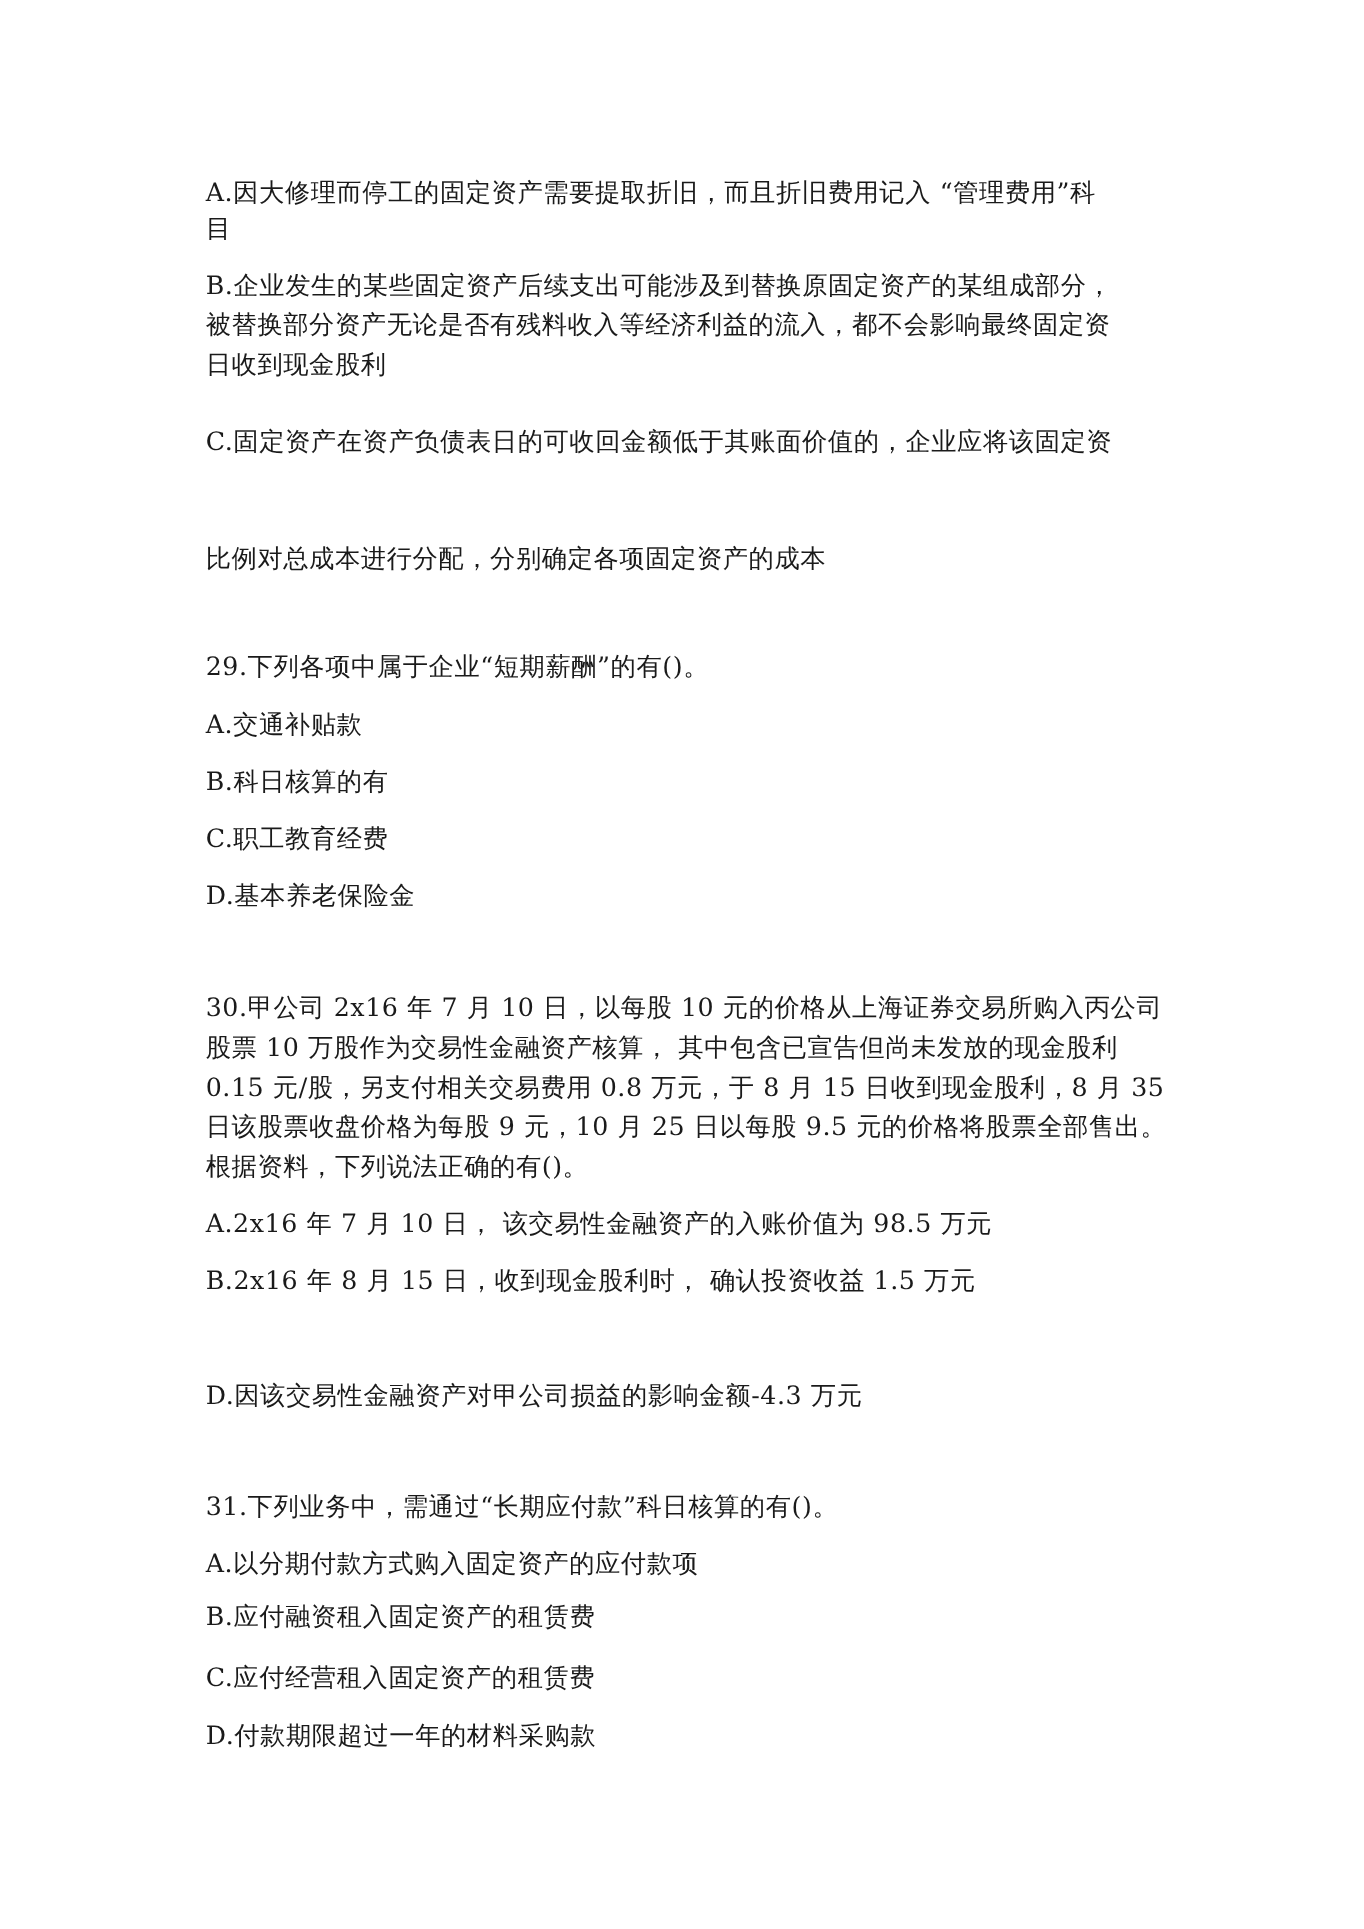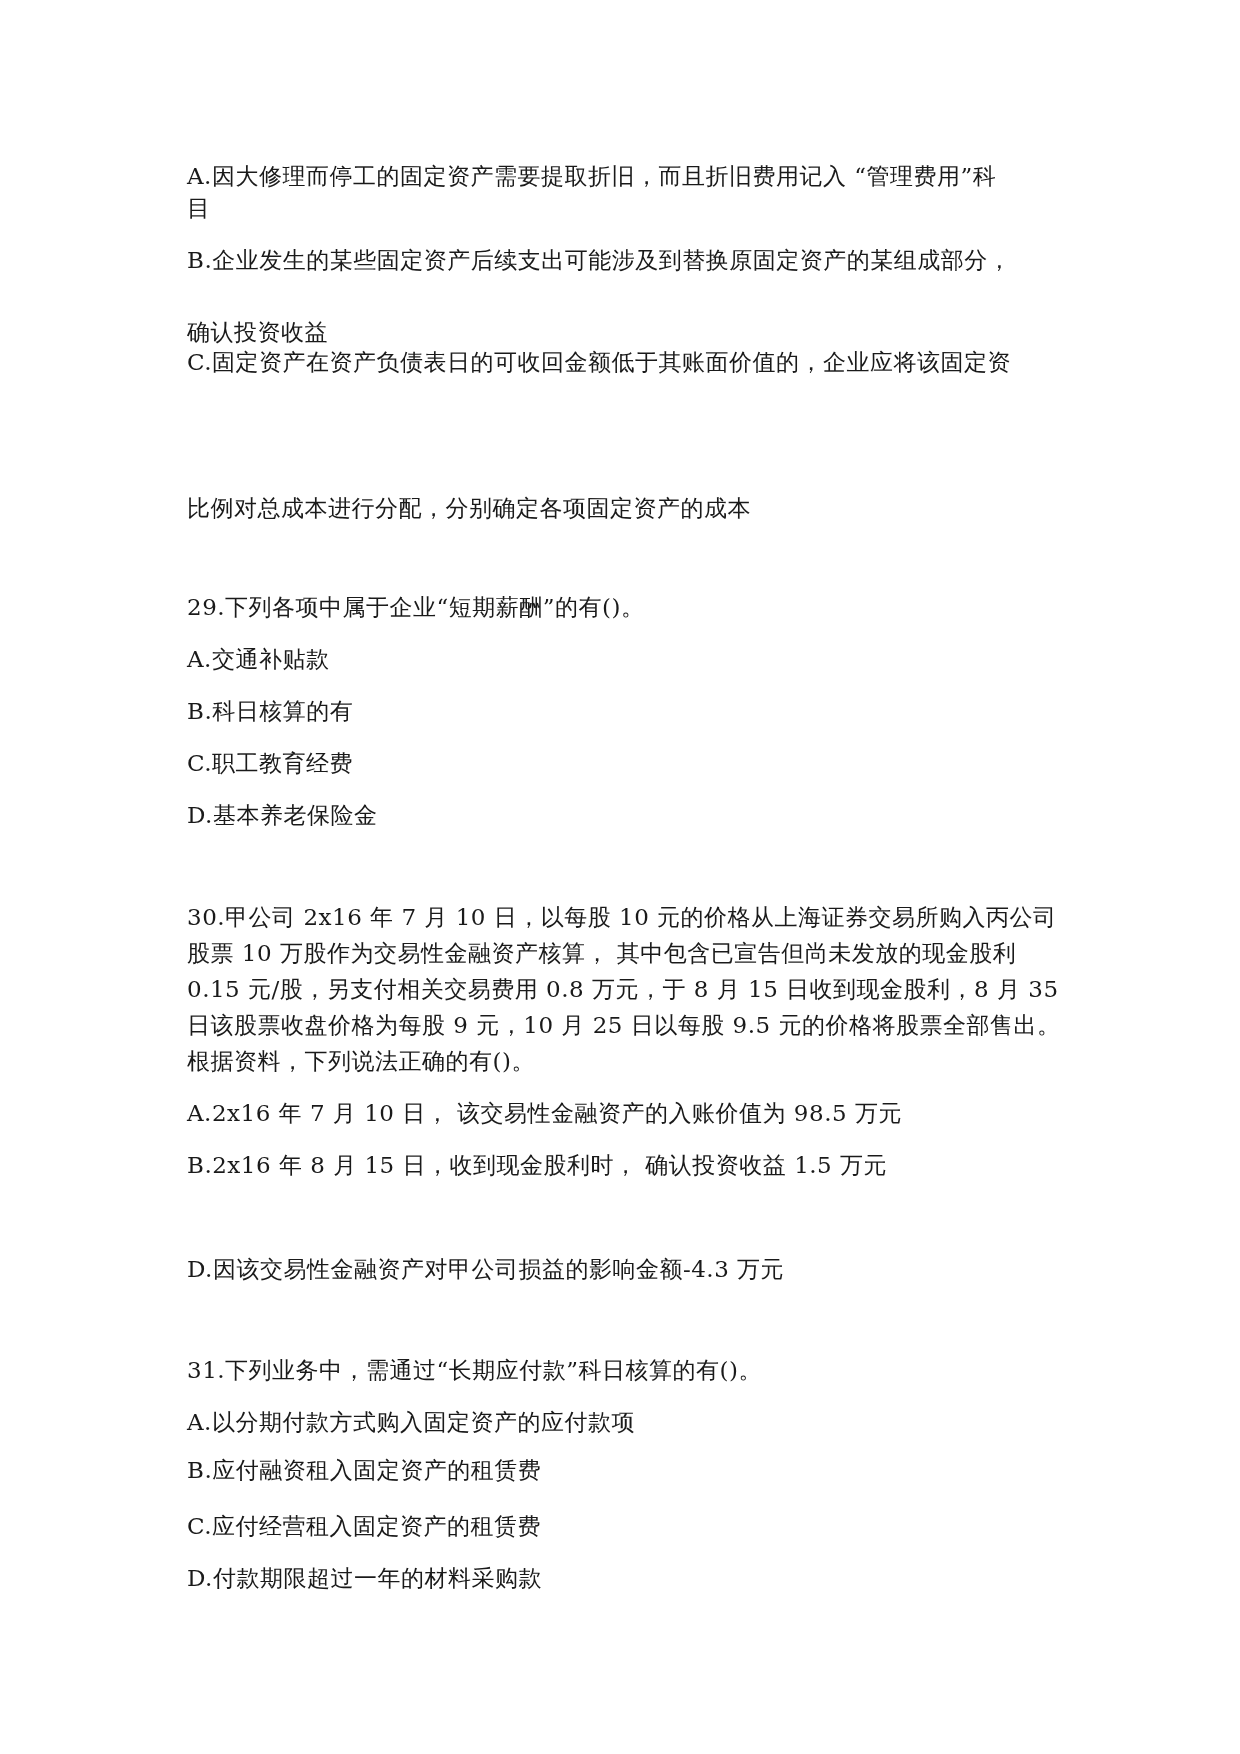--- a/index.html
+++ b/index.html
@@ -17,23 +17,24 @@
 </style>
 </head>
 <body>
 
 <div class="page">
 
   <div class="line" style="top:162px">A.因大修理而停工的固定资产需要提取折旧，而且折旧费用记入 “管理费用”科</div>
   <div class="line" style="top:194px"> 目</div>
 
   <div class="line" style="top:246px">B.企业发生的某些固定资产后续支出可能涉及到替换原固定资产的某组成部分，</div>
-  <div class="line" style="top:318px">确认投资收益</div>
+  <div class="line" style="top:282px">被替换部分资产无论是否有残料收入等经济利益的流入，都不会影响最终固定资</div>
+  <div class="line" style="top:318px">日收到现金股利</div>
 
-  <div class="line" style="top:348px">C.固定资产在资产负债表日的可收回金额低于其账面价值的，企业应将该固定资</div>
+  <div class="line" style="top:388px">C.固定资产在资产负债表日的可收回金额低于其账面价值的，企业应将该固定资</div>
 
   <div class="line" style="top:494px">比例对总成本进行分配，分别确定各项固定资产的成本</div>
 
   <div class="line" style="top:593px">29.下列各项中属于企业“短期薪酬”的有()。</div>
   <div class="line" style="top:645px">A.交通补贴款</div>
   <div class="line" style="top:697px">B.科日核算的有</div>
   <div class="line" style="top:749px">C.职工教育经费</div>
   <div class="line" style="top:801px">D.基本养老保险金</div>
 
   <div class="line" style="top:903px">30.甲公司 2x16 年 7 月 10 日，以每股 10 元的价格从上海证券交易所购入丙公司</div>

